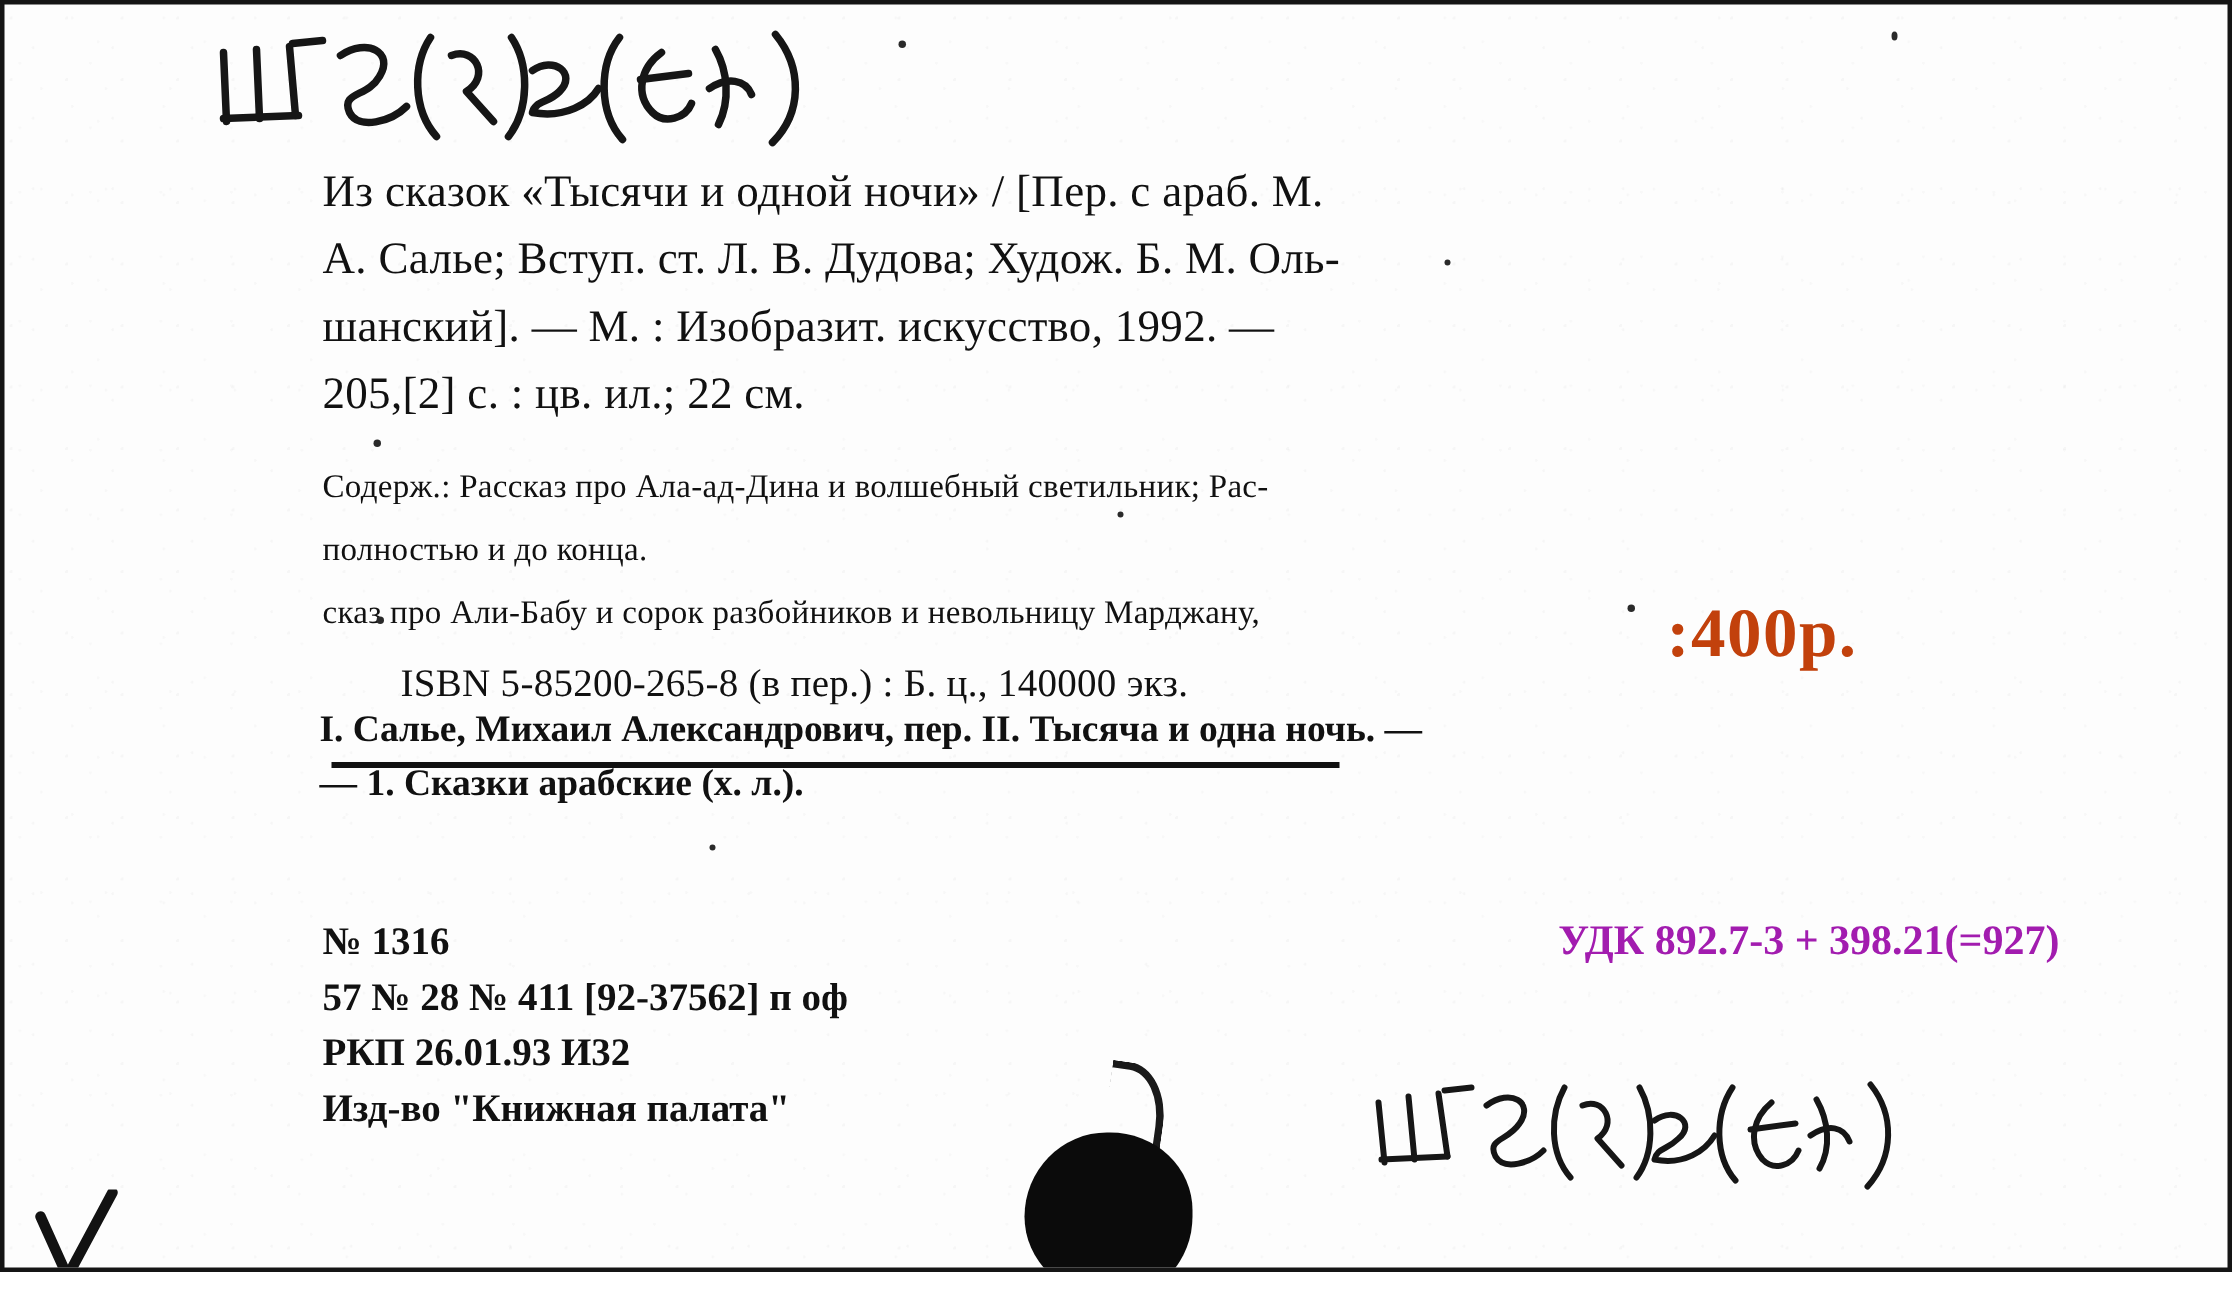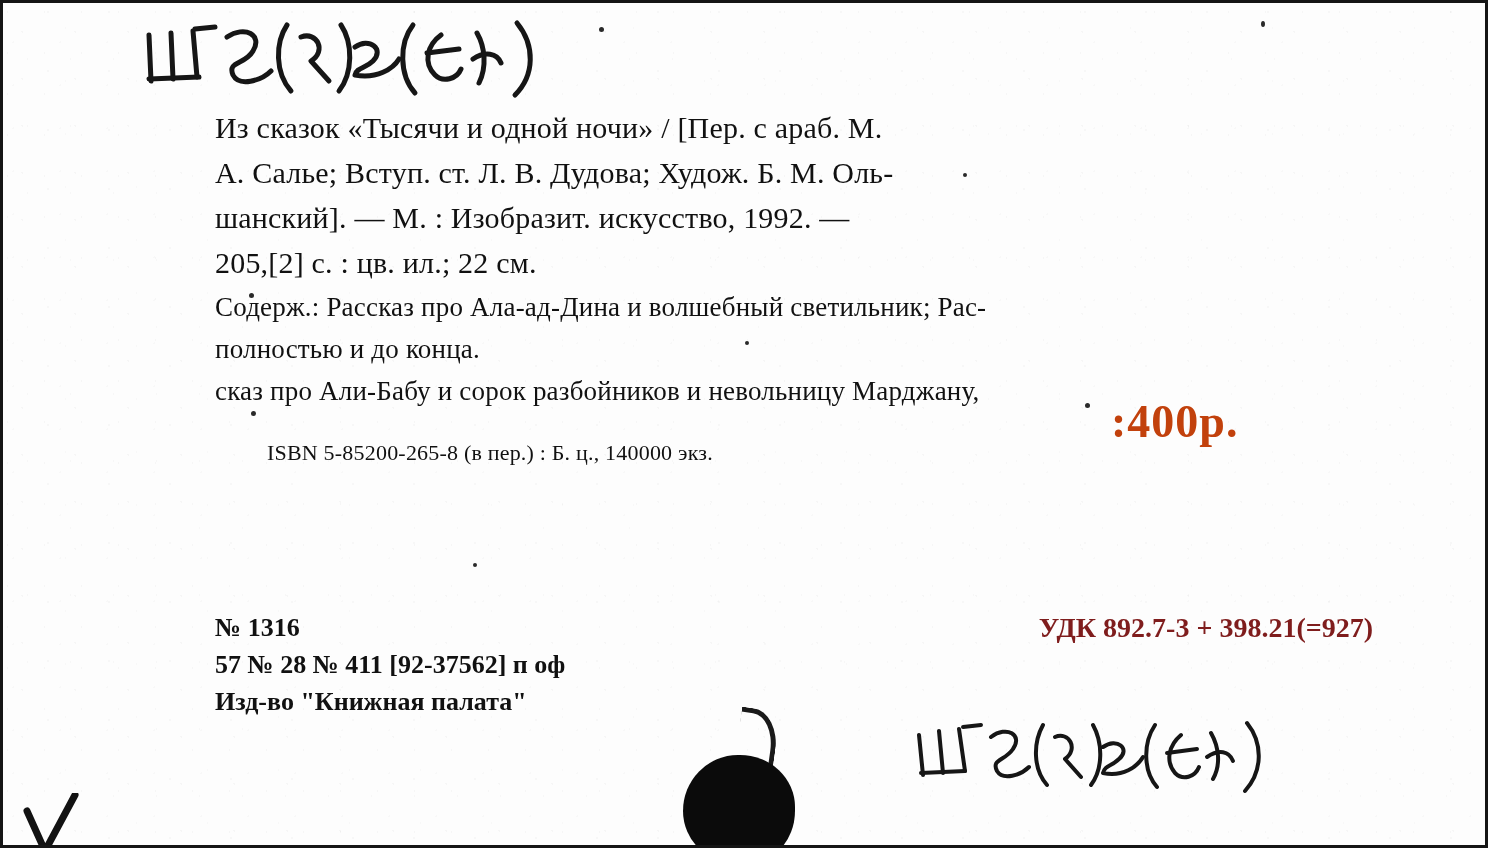--- a/index.html
+++ b/index.html
@@ -66,27 +66,27 @@
     line-height: 41px;
     letter-spacing: .2px;
   }
   .para { margin: 0 0 4px 0; }
   .para.justify { text-align: justify; text-align-last: left; }
   .indent { display: inline-block; width: 52px; }
 
   .b-title { font-weight: 400; }
 
   .contents {
-    margin-top: 5px;
-    font-size: 27px;
+    margin-top: 22px;
+    font-size: 22px;
     line-height: 38px;
   }
   .isbn-line {
-    margin-top: 24px;
-    font-size: 22px;
+    margin-top: 10px;
+    font-size: 26px;
     line-height: 38px;
   }
 
   
   .price {
     position: absolute;
     left: 1108px;
     top: 392px;
     font-size: 46px;
     font-weight: 700;
@@ -129,21 +129,21 @@
 
   
   .classification {
     position: absolute;
     right: 112px;
     top: 606px;
     text-align: center;
     font-size: 28px;
     line-height: 37px;
     font-weight: 700;
-    color: #7f1d1d;
+    color: #a21caf;
   }
 
   
   .blot {
     position: absolute;
     left: 680px;
     top: 752px;
     width: 112px;
     height: 110px;
     background: #0b0b0b;
@@ -216,24 +216,30 @@
       <p class="para justify">сказ про Али-Бабу и сорок разбойников и невольницу Марджану,</p>
     </div>
 
     <div class="isbn-line">
       <span class="indent"></span><span>ISBN 5-85200-265-8 (в пер.) : Б. ц., 140000 экз.</span>
     </div>
   </div>
 
   <div class="price">:400р.</div>
 
+  <div class="tracings">
+    <div class="t-line">I. Салье, Михаил Александрович, пер. II. Тысяча и одна ночь. —</div>
+    <div class="t-line">— 1. Сказки арабские (х. л.).</div>
+    <div class="rule"></div>
+  </div>
 
   <div class="accession">
     <div>№ 1316</div>
     <div>57 № 28 № 411  [92-37562] п оф</div>
+    <div>РКП 26.01.93 И32</div>
     <div>Изд-во "Книжная палата"</div>
   </div>
 
   <div class="classification">
     <div>УДК 892.7-3 + 398.21(=927)</div>
   </div>
 
   <div class="blot-tail"></div>
   <div class="blot"></div>
 

